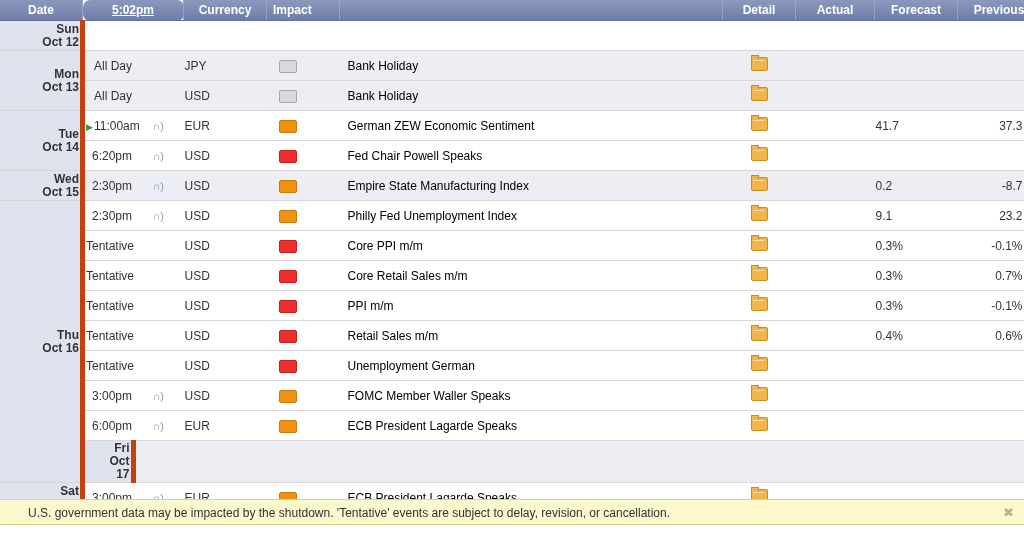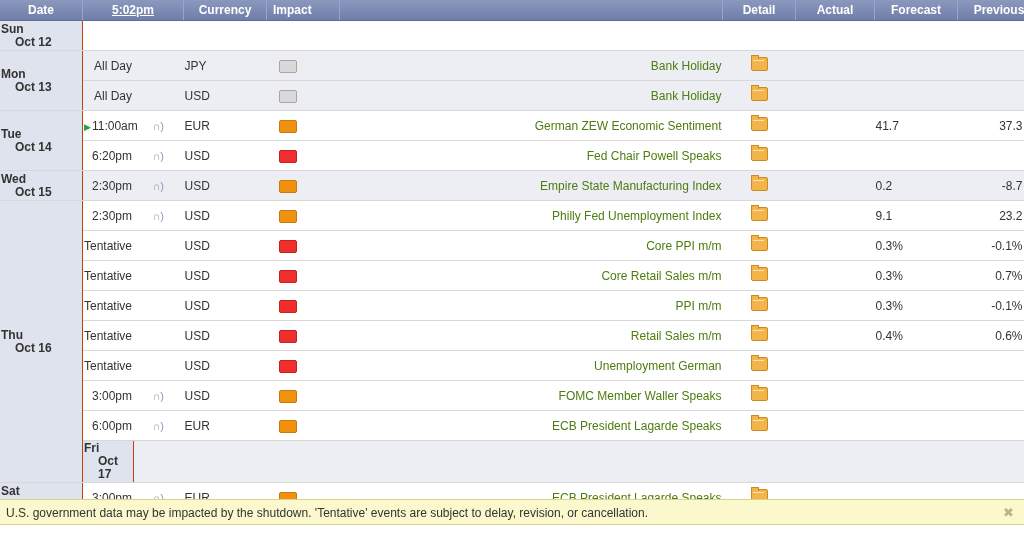--- a/index.html
+++ b/index.html
@@ -29,66 +29,66 @@
     font-weight: bold;
     font-size: 12px;
     height: 20px;
     padding: 0 6px;
     border-right: 1px solid #9aa5c4;
     border-bottom: 1px solid #5f6d96;
     text-align: center;
     white-space: nowrap;
   }
   .cal-head th.th-date { text-align: center; width: 70px; }
-  .cal-head th.th-time { width: 88px; text-decoration: underline; }
+  .cal-head th.th-time { width: 88px; text-decoration: underline; border-radius: 7px; }
   .cal-head th.th-currency { width: 70px; }
   .cal-head th.th-impact { width: 60px; text-align: left; }
   .cal-head th.th-event { width: 370px; }
   .cal-head th.th-detail { width: 60px; }
   .cal-head th.th-actual { width: 66px; }
   .cal-head th.th-forecast { width: 70px; }
   .cal-head th.th-previous { width: 70px; }
 
   tr.row td {
     height: 27px;
     border-bottom: 1px solid #d8d8d8;
     font-size: 12px;
     vertical-align: middle;
   }
   tr.row.shade td { background: #eceef4; }
   tr.row.plain td { background: #ffffff; }
 
   td.c-date {
     background: #dfe3ed !important;
-    text-align: left;
+    text-align: right;
     color: #333;
     font-weight: bold;
     font-size: 11px;
     line-height: 13px;
-    border-right: 1px solid #c2410c;
+    border-right: 5px solid #c2410c;
     border-bottom: 1px solid #c7ccda;
   }
   td.c-date .dw { display: block; }
   td.c-date .dd { display: block; margin-left: 14px; }
 
   td.c-time {
     text-align: right;
     color: #333;
     white-space: nowrap;
     position: relative;
   }
   td.c-time .arrow {
     color: #21a038;
     font-size: 9px;
     margin-right: 1px;
   }
   td.c-sound { width: 26px; text-align: center; color: #8c9bbd; font-size: 12px; }
   td.c-currency { color: #333; }
   td.c-impact { text-align: left; padding-left: 12px; }
-  td.c-event { padding-left: 8px; color: #4d7c0f; text-align: right; }
+  td.c-event { padding-left: 8px; color: #000000; }
   td.c-detail { text-align: center; }
   td.c-actual { text-align: right; padding-right: 18px; }
   td.c-forecast { padding-right: 18px; }
   td.c-previous { text-align: right; padding-right: 18px; }
   td.c-graph { text-align: center; }
 
   .impact-box {
     display: inline-block;
     width: 16px;
     height: 11px;
@@ -134,21 +134,21 @@
     bottom: 10px;
     width: 1024px;
     height: 26px;
     box-sizing: border-box;
     background: #fbf8cd;
     border-top: 1px solid #d9d48a;
     border-bottom: 1px solid #d9d48a;
     color: #333;
     font-size: 12px;
     line-height: 26px;
-    padding-left: 6px;
+    padding-left: 28px;
   }
   .notice .close {
     position: absolute;
     right: 10px;
     top: 0;
     color: #b9b58a;
     font-size: 13px;
     line-height: 26px;
     cursor: pointer;
   }

